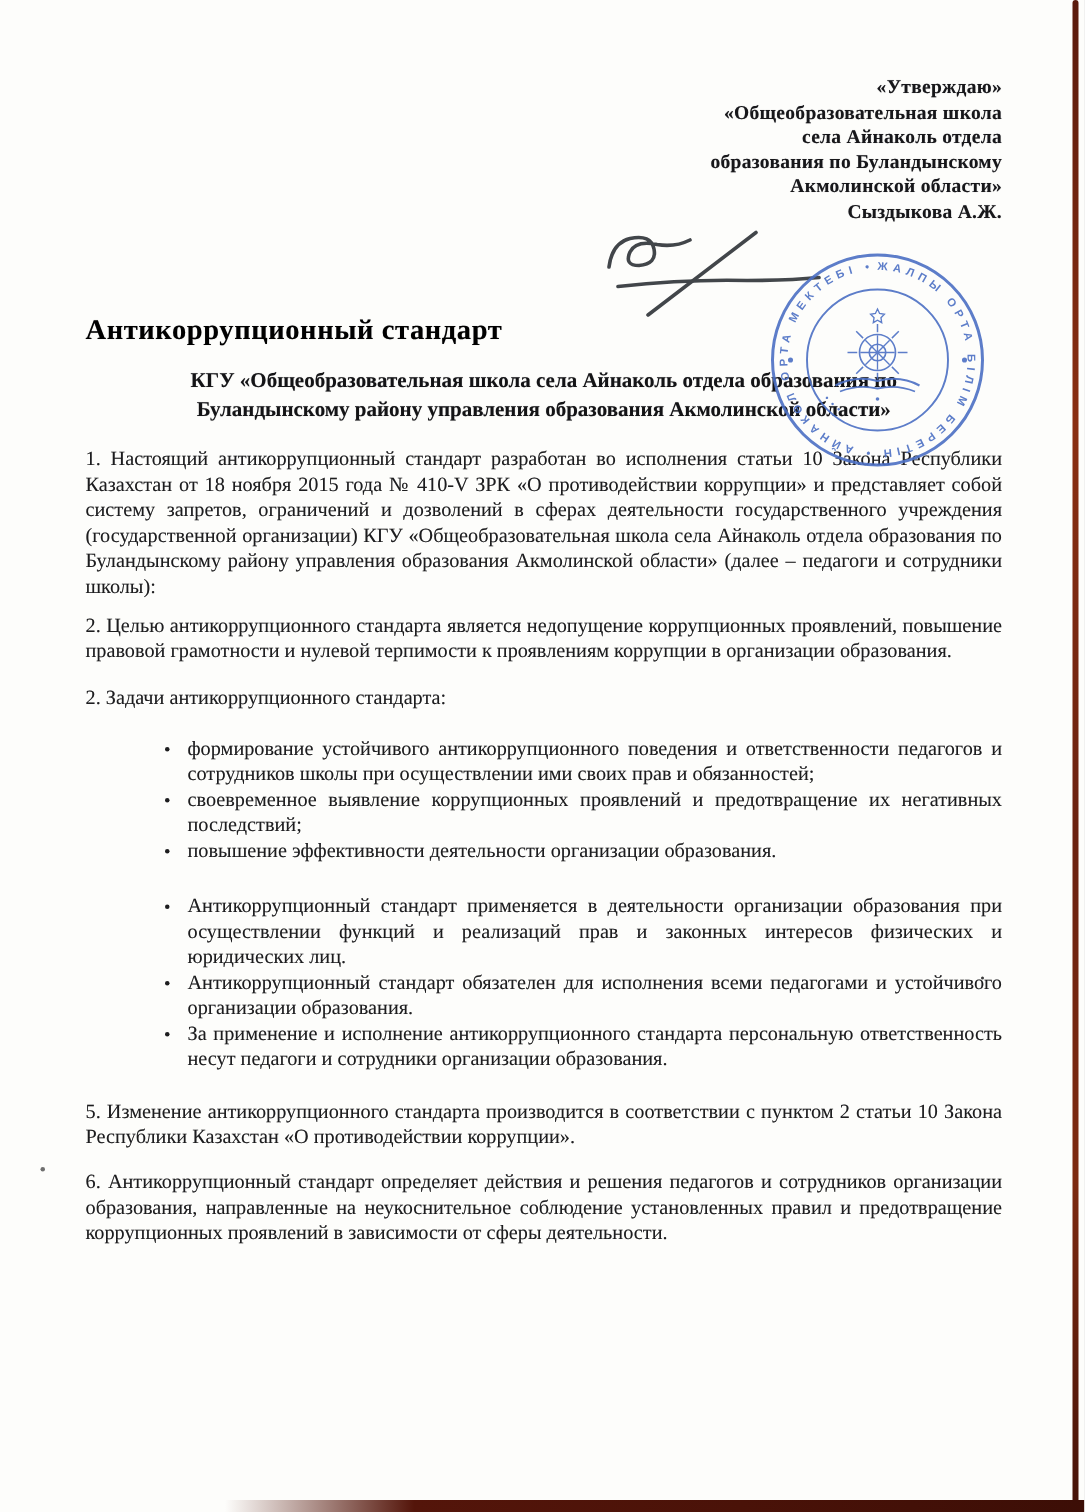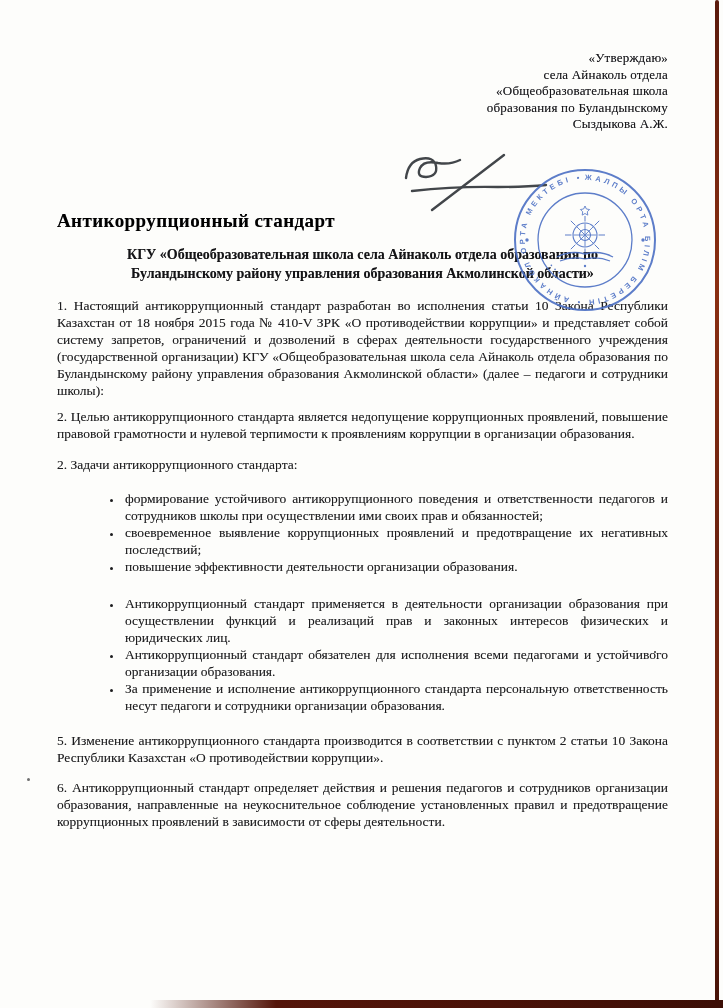--- a/index.html
+++ b/index.html
@@ -22,21 +22,21 @@
     position:absolute;bottom:0;left:150px;right:0;height:8px;
     background:linear-gradient(to right,rgba(80,20,10,0),#54150a 22%,#4a1208 60%,#3c0e06);
   }
   .speck{position:absolute;background:#6f6f6f;border-radius:50%;}
   .speck.a{left:27px;top:778px;width:3px;height:3px;}
   .speck.b{left:654px;top:651px;width:2px;height:2px;background:#3a3a3a;}
 
   
   .approval{
     position:absolute;top:50px;right:55px;width:300px;
-    text-align:right;font-weight:normal;font-size:13px;line-height:16.5px;
+    text-align:right;font-weight:bold;font-size:13px;line-height:16.5px;
     color:#17171a;letter-spacing:.2px;
     text-shadow:0 0 .5px rgba(20,20,30,.45);
   }
   
   .signature{position:absolute;left:398px;top:146px;width:160px;height:72px;}
   
   .stamp{
     position:absolute;left:512px;top:167px;width:146px;height:146px;
     opacity:.9;filter:blur(.25px);
   }
@@ -76,23 +76,24 @@
 
 <div class="page">
 
   <div class="edge-right"></div>
   <div class="edge-bottom"></div>
   <div class="speck a"></div>
   <div class="speck b"></div>
 
   <div class="approval">
     <div>«Утверждаю»</div>
+    <div>«Общеобразовательная школа</div>
     <div>села Айнаколь отдела</div>
-    <div>«Общеобразовательная школа</div>
     <div>образования по Буландынскому</div>
+    <div>Акмолинской  области»</div>
     <div>Сыздыкова А.Ж.</div>
   </div>
 
   <svg class="signature" viewBox="0 0 160 72">
     <g fill="none" stroke="#33373c" stroke-width="2.4" stroke-linecap="round" opacity="0.92">
       <path d="M8,32 Q10,16 22,13 Q36,10 38,20 Q40,30 28,31 Q18,31 22,22 Q26,14 40,17 Q52,19 62,14"></path>
       <path d="M14,45 Q60,40 100,41 Q128,41 148,39"></path>
       <path d="M106,9 L34,64"></path>
     </g>
   </svg>

